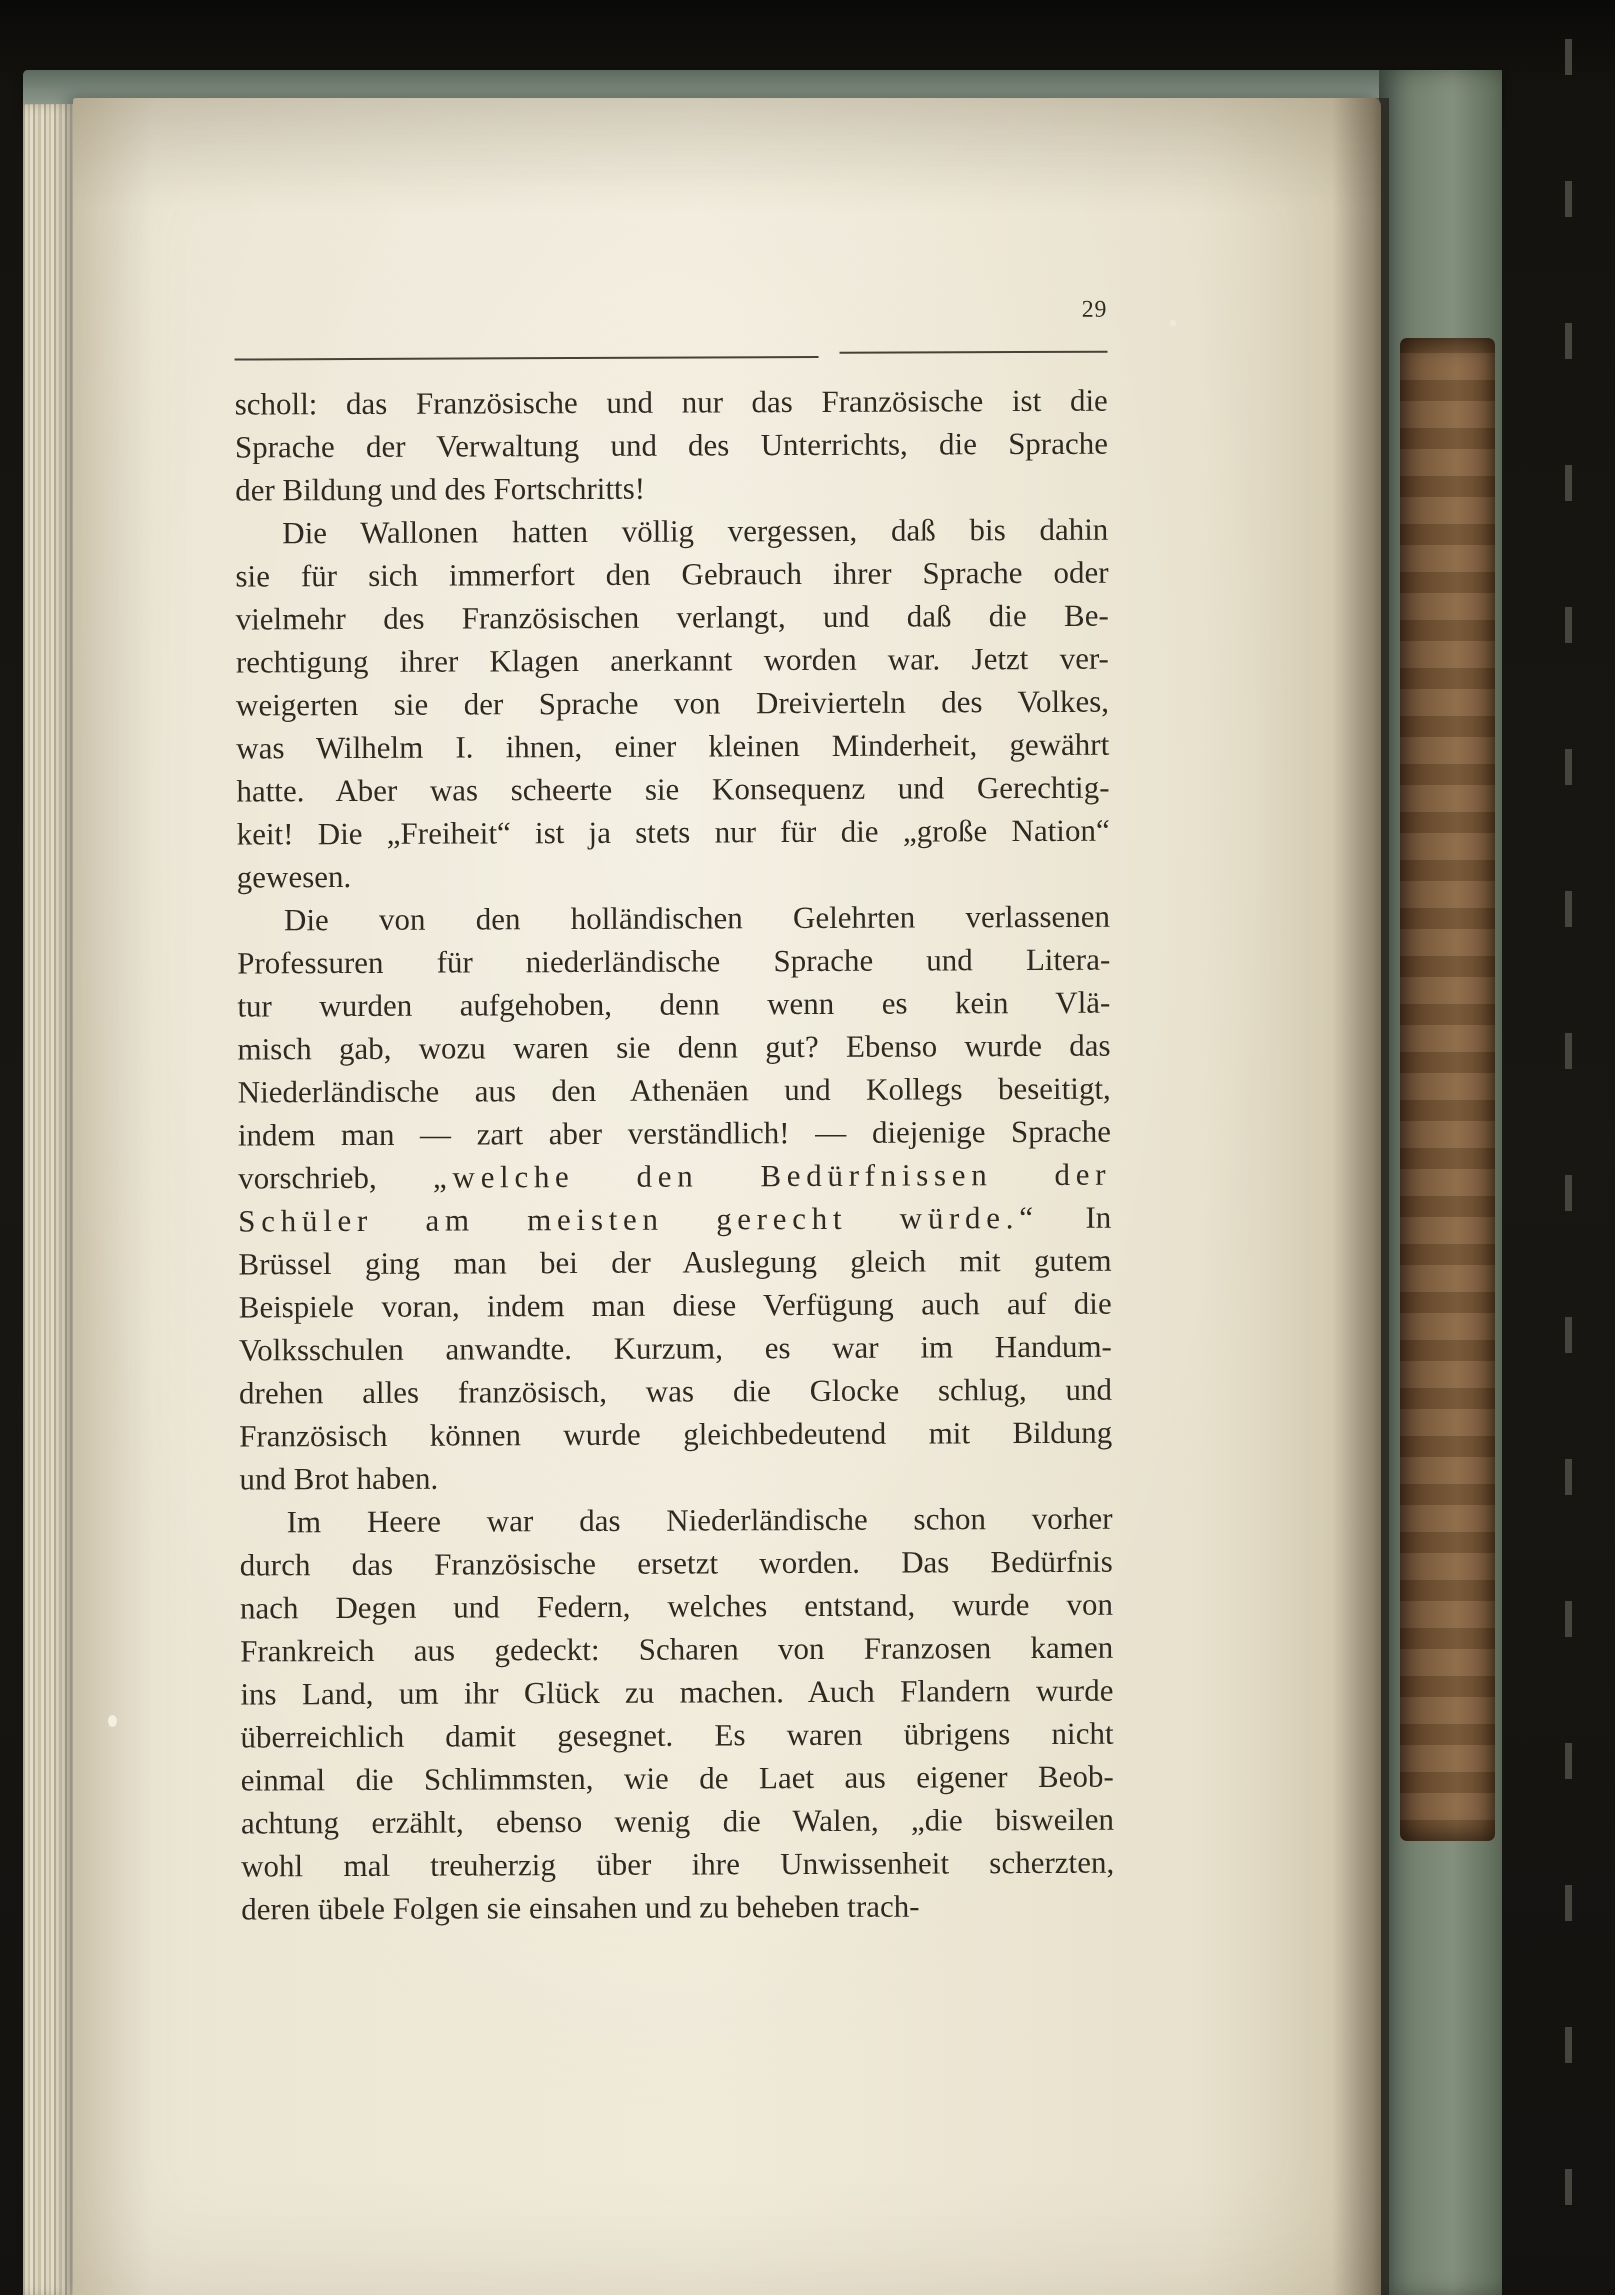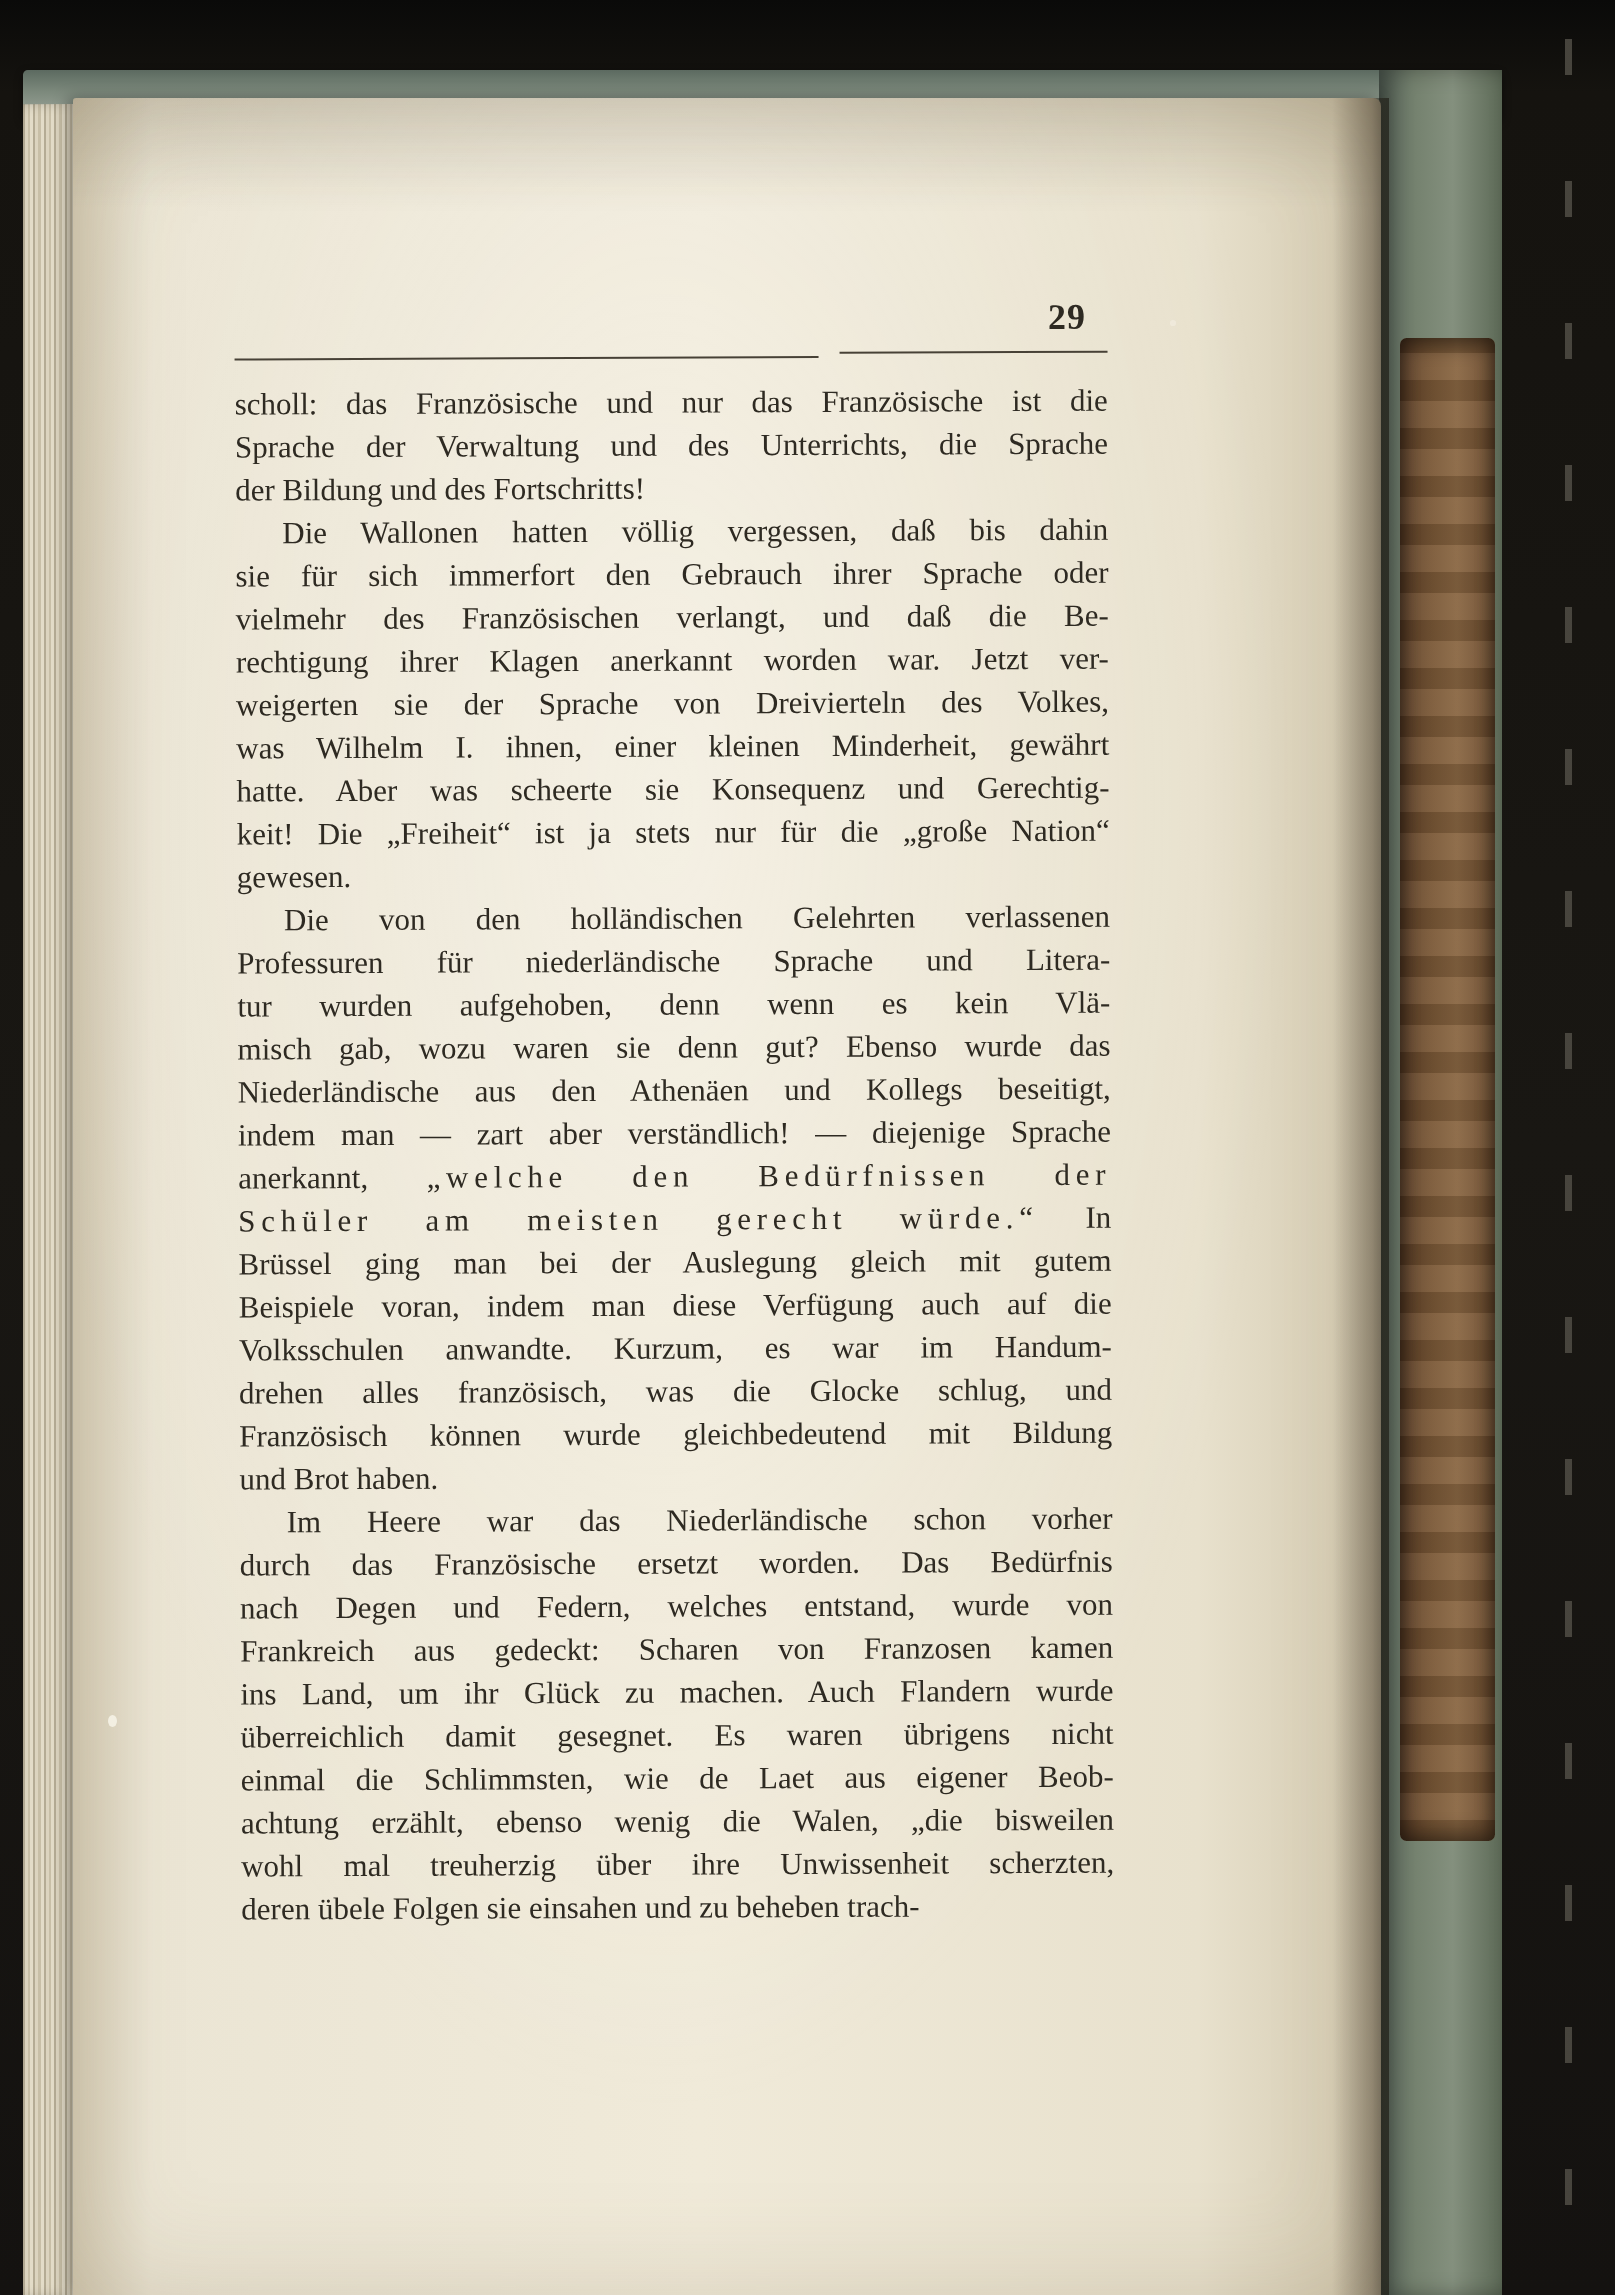--- a/index.html
+++ b/index.html
@@ -94,24 +94,23 @@
     left: 0; top: 0;
     width: 1616px; height: 2295px;
     transform: rotate(-0.25deg);
     transform-origin: 50% 30%;
     color: var(--ink, #2e2a22);
   }
   .page-number {
     position: absolute;
     left: 1028px; top: 297px;
     width: 81px;
-    text-align: center;
-    font-size: 36px;
+    text-align: right;
+    font-size: 24px;
     letter-spacing: 0.8px;
-    font-weight: bold;
   }
   .rule {
     position: absolute;
     height: 2.4px;
     background: #474136;
   }
   .rule-left  { left: 236px;  top: 356px; width: 584px; }
   .rule-right { left: 841px; top: 352px; width: 268px; }
 
   .text-block {
@@ -190,21 +189,21 @@
           <div class="line">keit! Die „Freiheit“ ist ja stets nur für die „große Nation“</div>
           <div class="line last">gewesen.</div>
         </div>
         <div class="paragraph">
           <div class="line indent">Die von den holländischen Gelehrten verlassenen</div>
           <div class="line">Professuren für niederländische Sprache und Litera-</div>
           <div class="line">tur wurden aufgehoben, denn wenn es kein Vlä-</div>
           <div class="line">misch gab, wozu waren sie denn gut? Ebenso wurde das</div>
           <div class="line">Niederländische aus den Athenäen und Kollegs beseitigt,</div>
           <div class="line">indem man — zart aber verständlich! — diejenige Sprache</div>
-          <div class="line"><span>anerkannt, </span><span class="spaced">„welche den Bedürfnissen der</span></div>
+          <div class="line"><span>vorschrieb, </span><span class="spaced">„welche den Bedürfnissen der</span></div>
           <div class="line"><span class="spaced">Schüler am meisten gerecht würde.“</span><span> In</span></div>
           <div class="line">Brüssel ging man bei der Auslegung gleich mit gutem</div>
           <div class="line">Beispiele voran, indem man diese Verfügung auch auf die</div>
           <div class="line">Volksschulen anwandte. Kurzum, es war im Handum-</div>
           <div class="line">drehen alles französisch, was die Glocke schlug, und</div>
           <div class="line">Französisch können wurde gleichbedeutend mit Bildung</div>
           <div class="line last">und Brot haben.</div>
         </div>
         <div class="paragraph">
           <div class="line indent">Im Heere war das Niederländische schon vorher</div>

